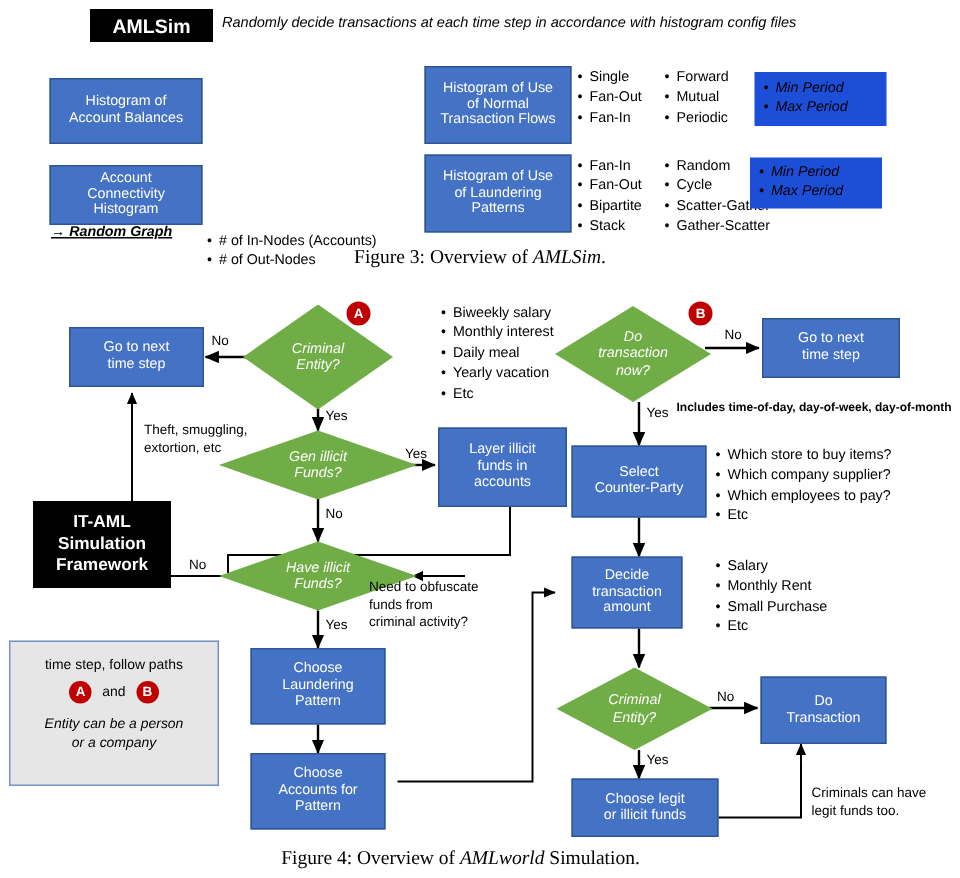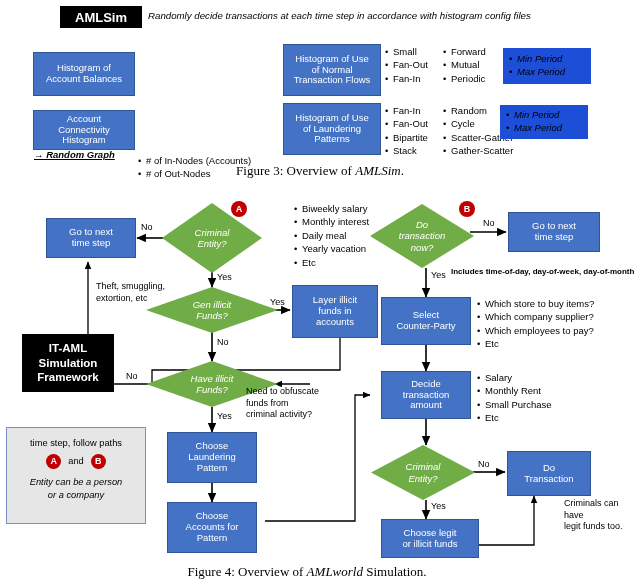--- a/index.html
+++ b/index.html
@@ -65,21 +65,21 @@
   <div># of In-Nodes (Accounts)</div>
   <div># of Out-Nodes</div>
 </div>
 
 <div class="abs blue-box" style="left:283px;top:44px;width:98px;height:52px;white-space:pre-line;">
   <span>Histogram of Use
 of Normal
 Transaction Flows</span>
 </div>
 <div class="abs bullets" style="left:385px;top:45px;">
-  <div>Small</div>
+  <div>Single</div>
   <div>Fan-Out</div>
   <div>Fan-In</div>
 </div>
 <div class="abs bullets" style="left:443px;top:45px;">
   <div>Forward</div>
   <div>Mutual</div>
   <div>Periodic</div>
 </div>
 <div class="abs gray-plain" style="left:503px;top:48px;width:88px;height:36px;">
   <div class="bullets ital" style="padding:4px 0 0 6px;">
@@ -282,21 +282,21 @@
   <span>Select
 Counter-Party</span>
 </div>
 <div class="abs bullets" style="left:477px;top:297px;">
   <div>Which store to buy items?</div>
   <div>Which company supplier?</div>
   <div>Which employees to pay?</div>
   <div>Etc</div>
 </div>
 
-<div class="abs blue-box" style="left:381px;top:371px;width:90px;height:48px;white-space:pre-line;">
+<div class="abs blue-box" style="left:381px;top:371px;width:74px;height:48px;white-space:pre-line;">
   <span>Decide
 transaction
 amount</span>
 </div>
 <div class="abs bullets" style="left:477px;top:371px;">
   <div>Salary</div>
   <div>Monthly Rent</div>
   <div>Small Purchase</div>
   <div>Etc</div>
 </div>
@@ -316,18 +316,18 @@
 <div class="abs blue-box" style="left:507px;top:451px;width:84px;height:45px;white-space:pre-line;">
   <span>Do
 Transaction</span>
 </div>
 
 <div class="abs blue-box" style="left:381px;top:519px;width:98px;height:39px;white-space:pre-line;">
   <span>Choose legit
 or illicit funds</span>
 </div>
 
-<div class="abs note" style="left:541px;top:498px;white-space:pre-line;margin-left:23px;">Criminals can have
+<div class="abs note" style="left:541px;top:523px;white-space:pre-line;">Criminals can have
 legit funds too.</div>
 
 <div class="abs caption" style="left:0;top:564px;width:614px;">
   <span>Figure 4: Overview of </span><span class="it">AMLworld</span><span> Simulation.</span>
 </div>
 
 </body></html>

